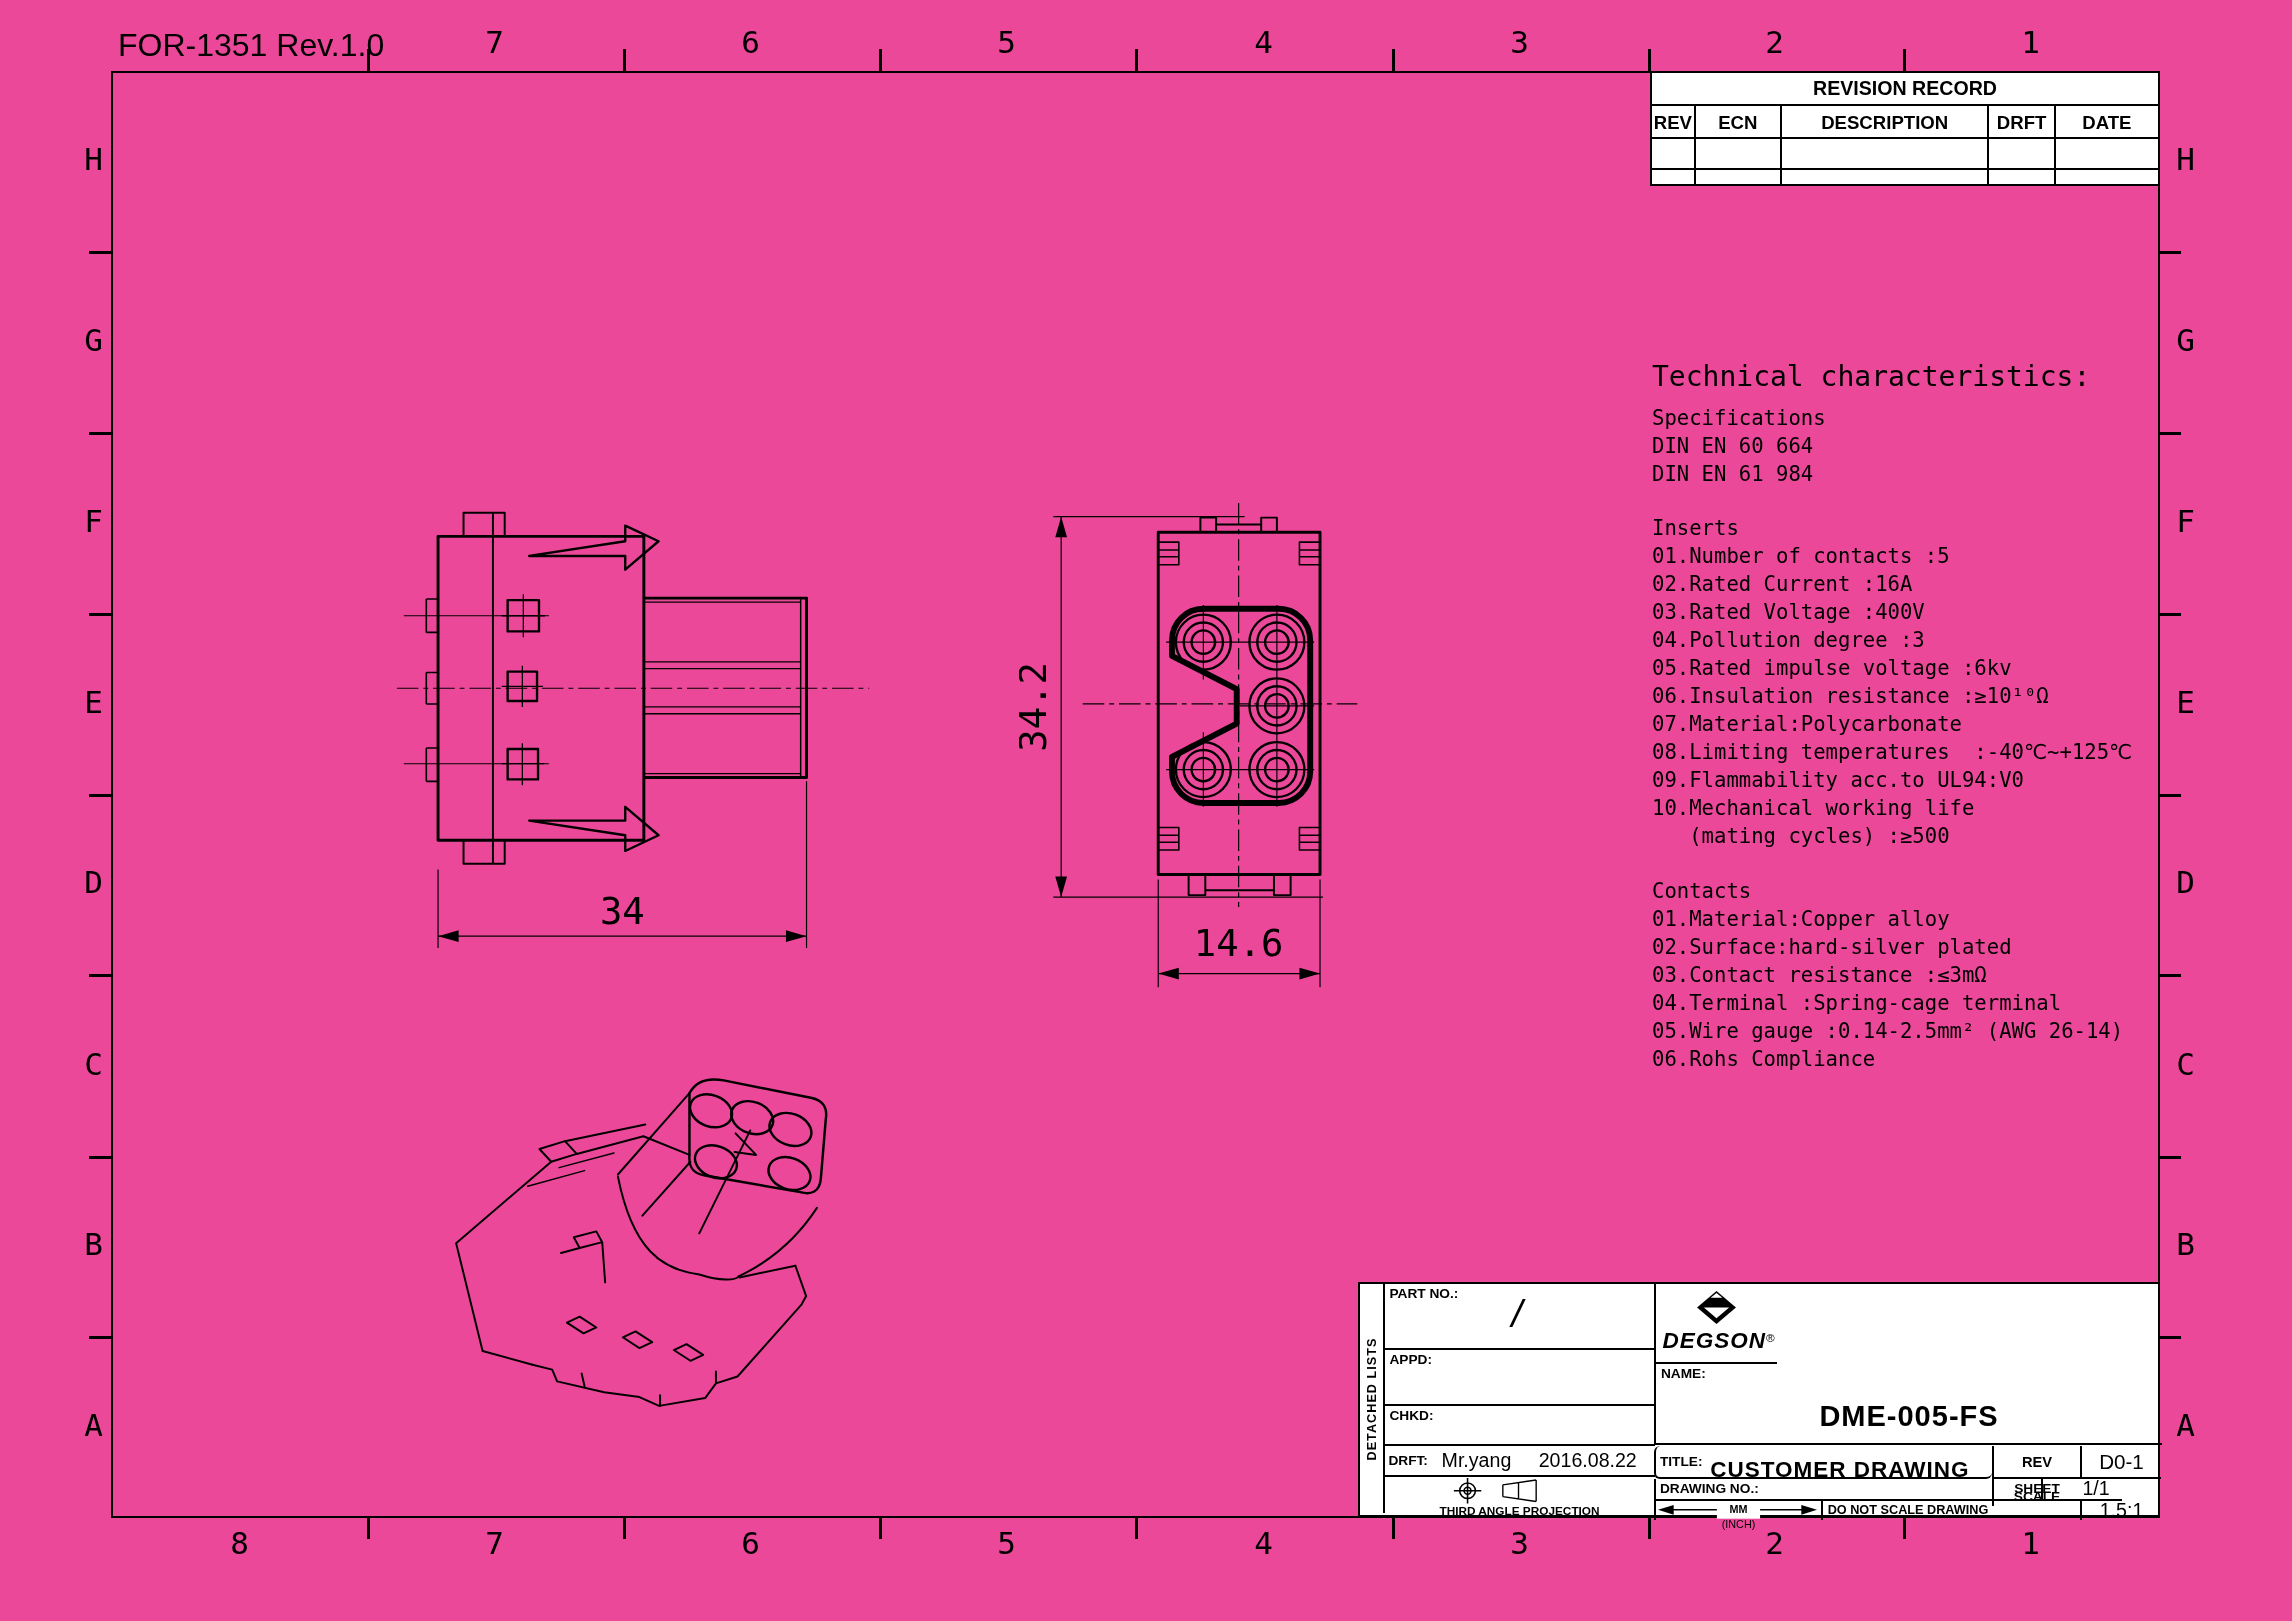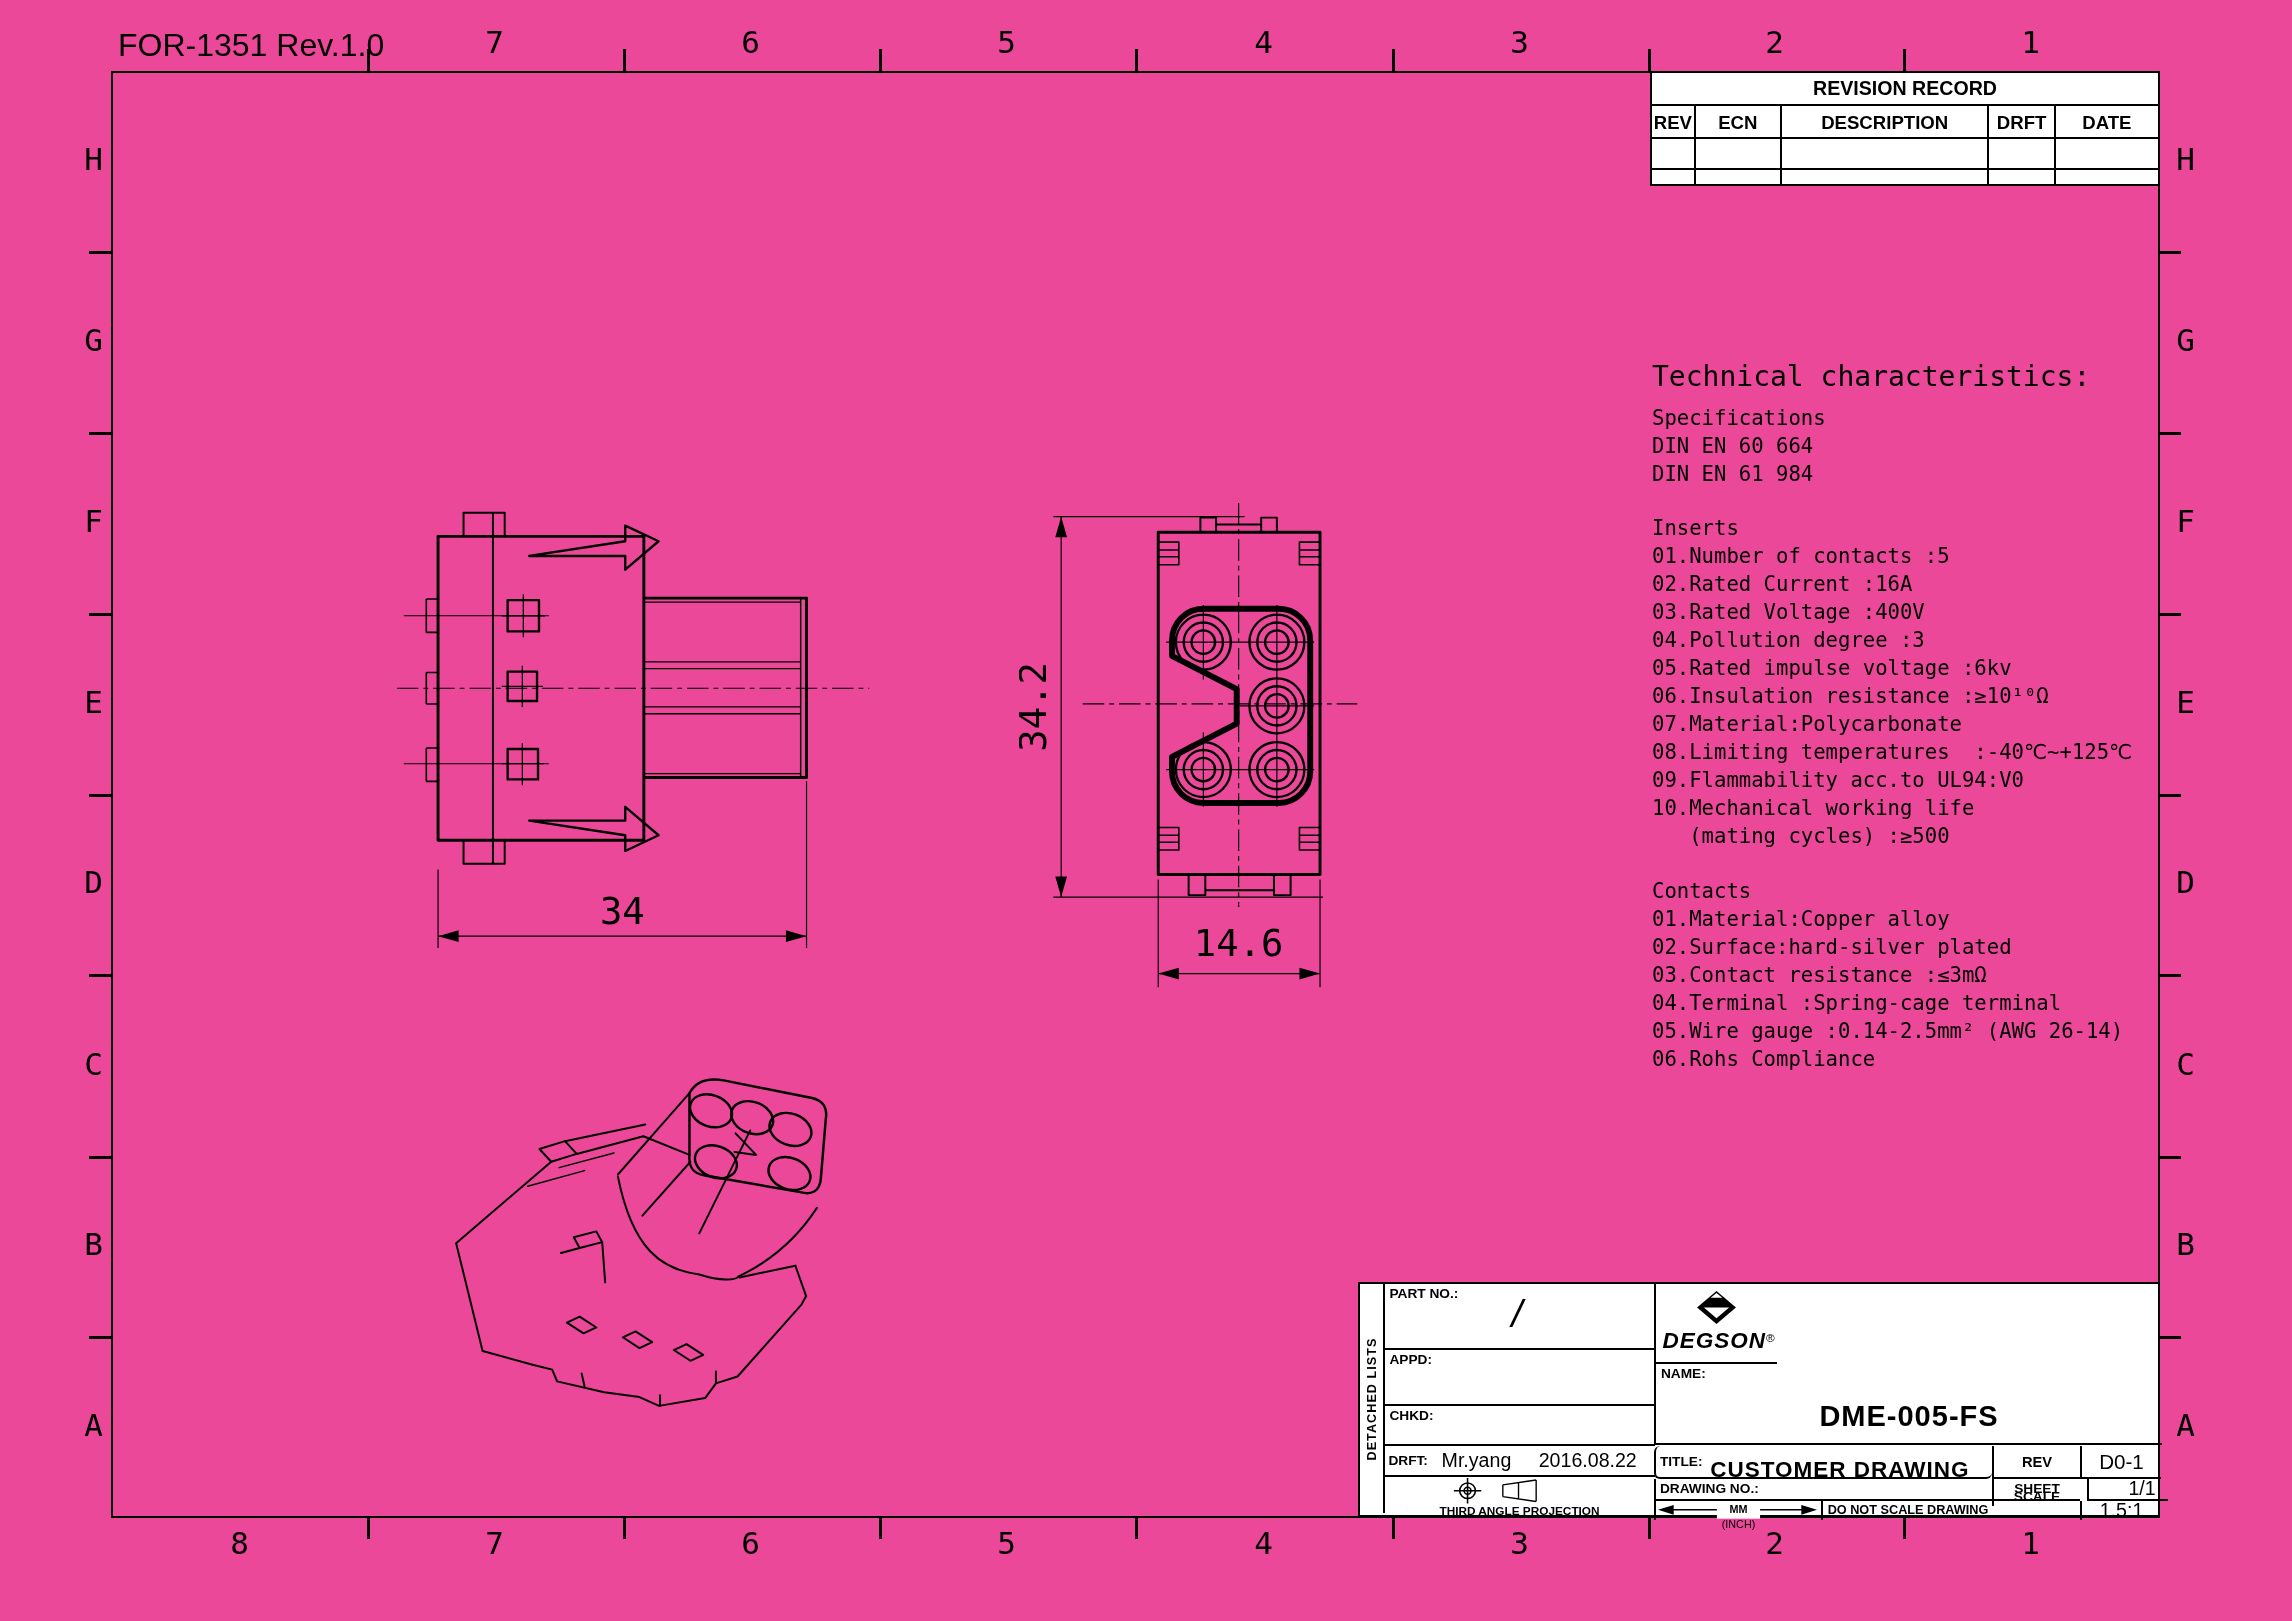--- a/index.html
+++ b/index.html
@@ -321,21 +321,21 @@
     <div class="tb cntr" style="left:720px;top:162px;width:81px;height:33px;">
       <span style="font:20.6px 'Liberation Sans',sans-serif;">D0-1</span>
     </div>
 
     <div class="tb" style="left:294px;top:195px;width:338px;height:21.6px;">
       <div style="font:bold 13.7px 'Liberation Sans',sans-serif;padding:2px 0 0 3.9px;">DRAWING NO.:</div>
     </div>
     <div class="tb cntr" style="left:632px;top:195px;width:88px;height:21.6px;">
       <span style="font:bold 13.7px 'Liberation Sans',sans-serif;">SHEET</span>
     </div>
-    <div class="tb cntr" style="left:727px;top:195px;width:81px;height:21.6px;padding-left:27px;">
+    <div class="tb cntr" style="left:681px;top:195px;width:81px;height:21.6px;padding-left:27px;">
       <span style="font:19.6px 'Liberation Sans',sans-serif;">1/1</span>
     </div>
 
     <div class="tb nb-b" style="left:294px;top:217px;width:167px;height:18.6px;">
       <svg width="163" height="16.7" style="position:absolute;left:0;top:1px;" viewBox="0 0 166 17">
         <path d="M14,8 H152" stroke="#000" stroke-width="1.5"></path>
         <polygon points="2,8 18,3 18,13" fill="#000"></polygon>
         <polygon points="164,8 148,3 148,13" fill="#000"></polygon>
         <rect x="62" y="0" width="44" height="17" fill="#fff"></rect>
       </svg>

